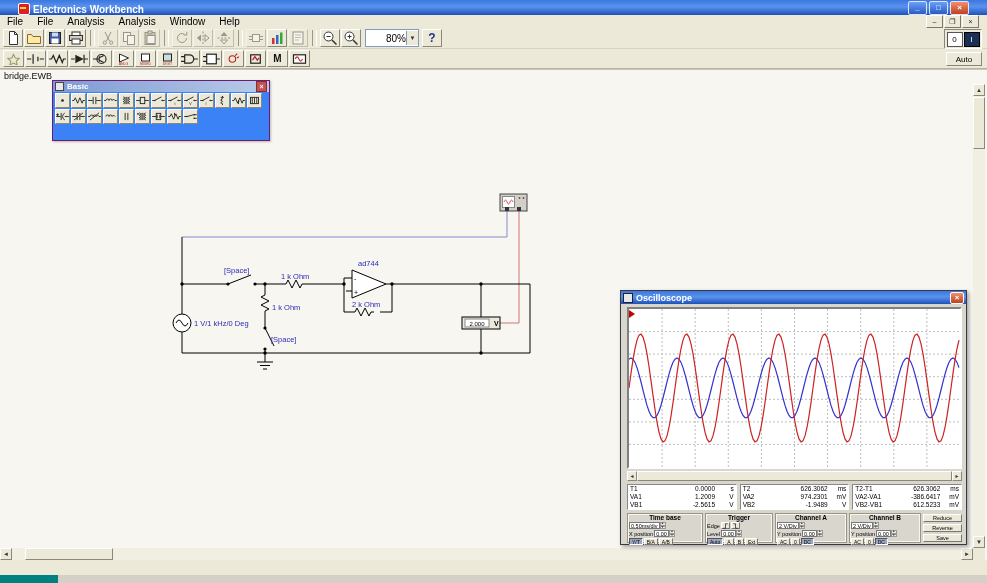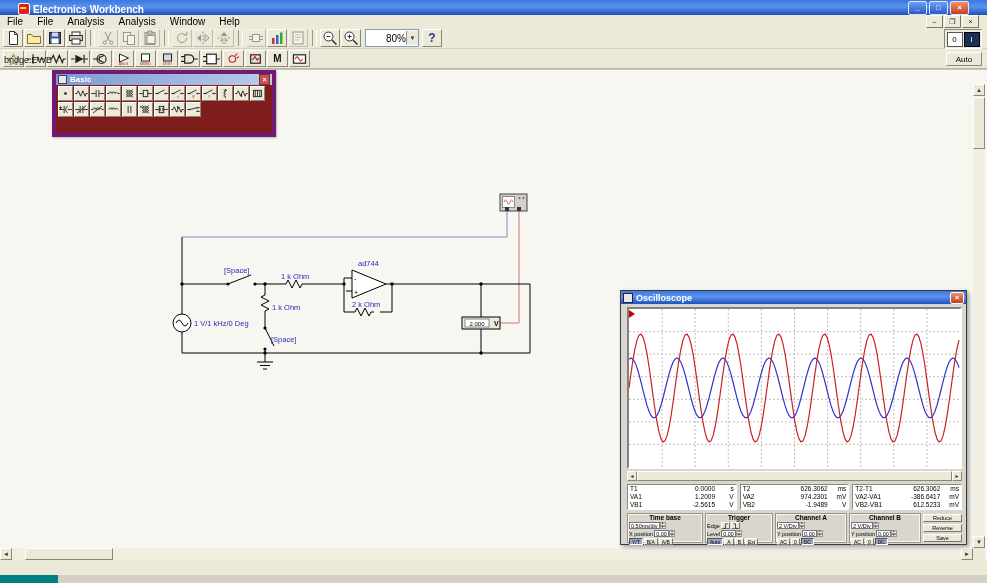--- a/index.html
+++ b/index.html
@@ -52,37 +52,37 @@
     border:1px solid;border-color:#8a8878 #fff #fff #8a8878;display:flex;align-items:center;
     justify-content:center;gap:1px;}
   .pw{width:14px;height:13px;font-size:8px;display:flex;align-items:center;justify-content:center;}
   .pw.off{background:#fff;color:#000;border:1px solid #555;}
   .pw.on{background:#1b2f57;color:#fff;border:1px solid #000;}
   #pause-btn{position:absolute;right:5px;top:52px;width:36px;height:14px;background:#ece9d8;
     border:1px solid;border-color:#fff #8a8878 #8a8878 #fff;font-size:8px;
     display:flex;align-items:center;justify-content:center;padding:0;}
   
   #workspace{left:0;top:69px;width:987px;height:490px;background:#f7f6f1;border-top:1px solid #cac6b6;}
-  #doc-title{left:4px;top:55px;font-size:9px;color:#111;}
+  #doc-title{left:4px;top:71px;font-size:9px;color:#111;}
   
   .scroll{background:#f1efe2;}
   #vscroll{left:973px;top:84px;width:12px;height:464px;}
   #hscroll{left:0;top:548px;width:973px;height:12px;display:flex;}
   .sarrow{width:12px;height:12px;background:#ece9d8;border:1px solid;
     border-color:#fff #8a8878 #8a8878 #fff;font-size:6px;color:#333;
     display:flex;align-items:center;justify-content:center;box-sizing:border-box;}
   #vthumb{left:973px;top:97px;width:12px;height:52px;background:#ece9d8;border:1px solid;
     border-color:#fff #8a8878 #8a8878 #fff;box-sizing:border-box;}
   #vscroll .sarrow{position:absolute;left:0;}
   #hthumb{position:absolute;left:13px;top:0;width:88px;height:12px;background:#ece9d8;border:1px solid;
     border-color:#fff #8a8878 #8a8878 #fff;box-sizing:border-box;}
   #scroll-corner{left:973px;top:548px;width:12px;height:12px;background:#ece9d8;}
   
-  #basic-palette{left:52px;top:70px;width:216px;height:59px;background:#7f1d1d;
-    border:4px solid #701a75;box-shadow:1px 1px 2px rgba(0,0,0,.25);}
+  #basic-palette{left:52px;top:80px;width:216px;height:59px;background:#3b82f6;
+    border:1px solid #701a75;box-shadow:1px 1px 2px rgba(0,0,0,.25);}
   #bp-title{height:11px;background:linear-gradient(90deg,#7c9bd4,#b9cbe8);display:flex;
     align-items:center;padding:0 2px;font-size:8px;font-weight:bold;color:#fff;}
   #bp-title .bp-ico{width:7px;height:7px;background:#e8e8e8;border:1px solid #445;margin-right:3px;}
   #bp-close{margin-left:auto;width:9px;height:9px;background:#c75050;color:#fff;font-size:7px;
     line-height:7px;display:flex;align-items:center;justify-content:center;border:1px solid #803030;}
   .prow{display:flex;padding:1px 0 0 2px;}
   .pbtn{width:15px;height:15px;margin-right:1px;padding:0;background:#ece9d8;
     border:1px solid;border-color:#fff #8a8878 #8a8878 #fff;
     display:flex;align-items:center;justify-content:center;}
   .pic{width:13px;height:9px;}

